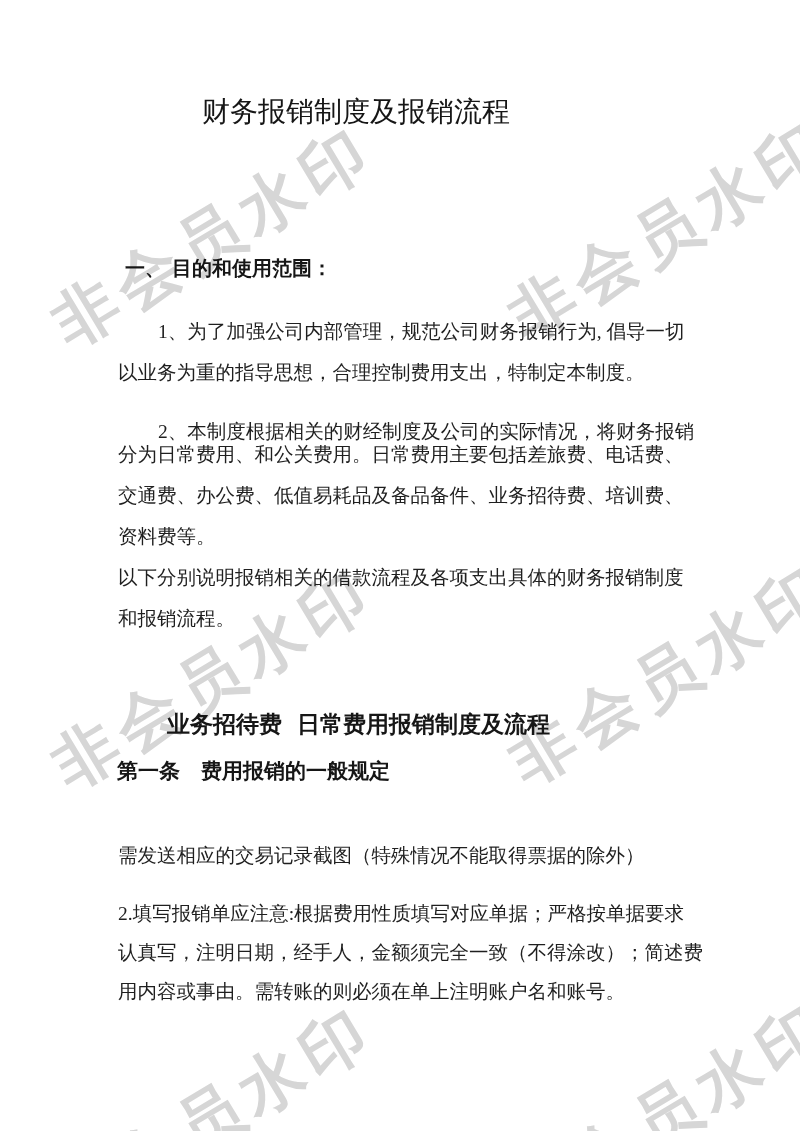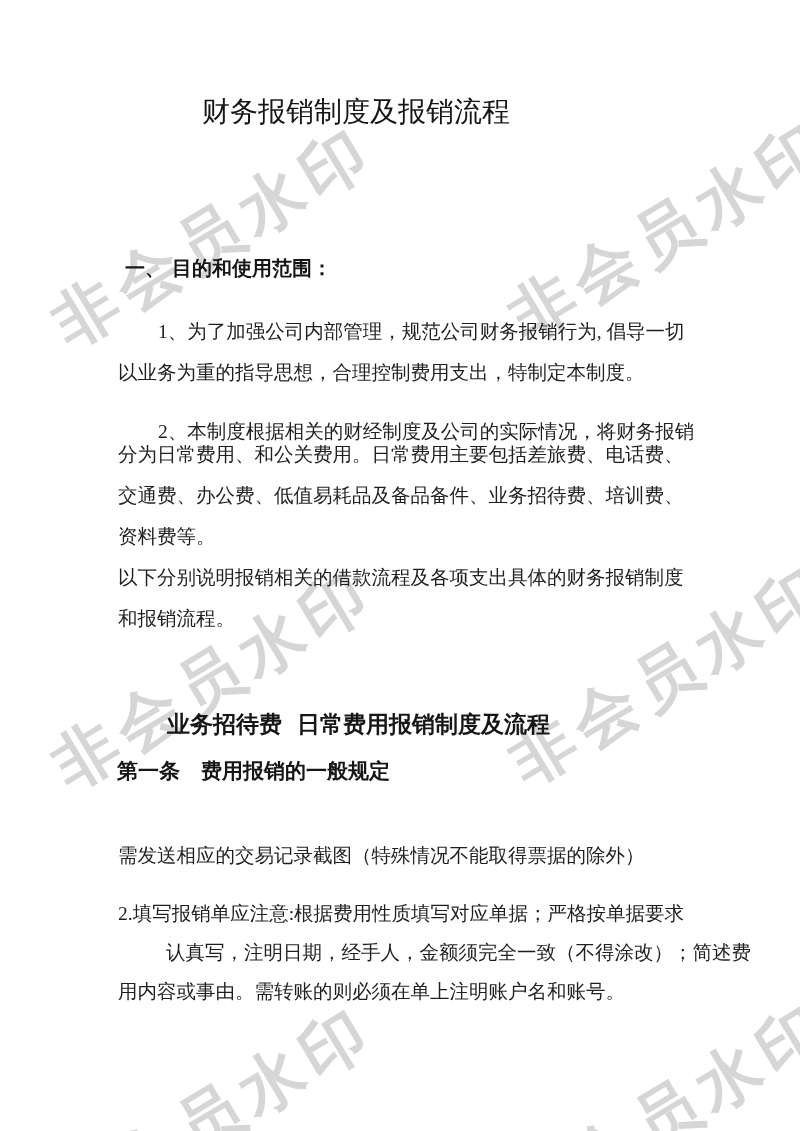--- a/index.html
+++ b/index.html
@@ -91,17 +91,17 @@
     <div class="abs bodyline" style="top:565px;">以下分别说明报销相关的借款流程及各项支出具体的财务报销制度</div>
     <div class="abs bodyline" style="top:606px;">和报销流程。</div>
 
     <div class="abs h-part" style="top:712px;font-size:23px;"><span>业务招待费</span><span class="h-gap"></span><span>日常费用报销制度及流程</span></div>
 
     <div class="abs h-sub h-sub2" style="top:758px;font-size:21px;line-height:25px;"><span>第一条</span><span class="h-gap"></span><span>费用报销的一般规定</span></div>
 
     <div class="abs bodyline" style="top:843px;">需发送相应的交易记录截图（特殊情况不能取得票据的除外）</div>
 
     <div class="abs bodyline" style="top:901px;">2.填写报销单应注意:根据费用性质填写对应单据；严格按单据要求</div>
-    <div class="abs bodyline" style="top:940px;margin-left:48px;">认真写，注明日期，经手人，金额须完全一致（不得涂改）；简述费</div>
+    <div class="abs bodyline" style="top:940px;">认真写，注明日期，经手人，金额须完全一致（不得涂改）；简述费</div>
     <div class="abs bodyline" style="top:979px;">用内容或事由。需转账的则必须在单上注明账户名和账号。</div>
 
   </div>
 </div>
 
 </body></html>

